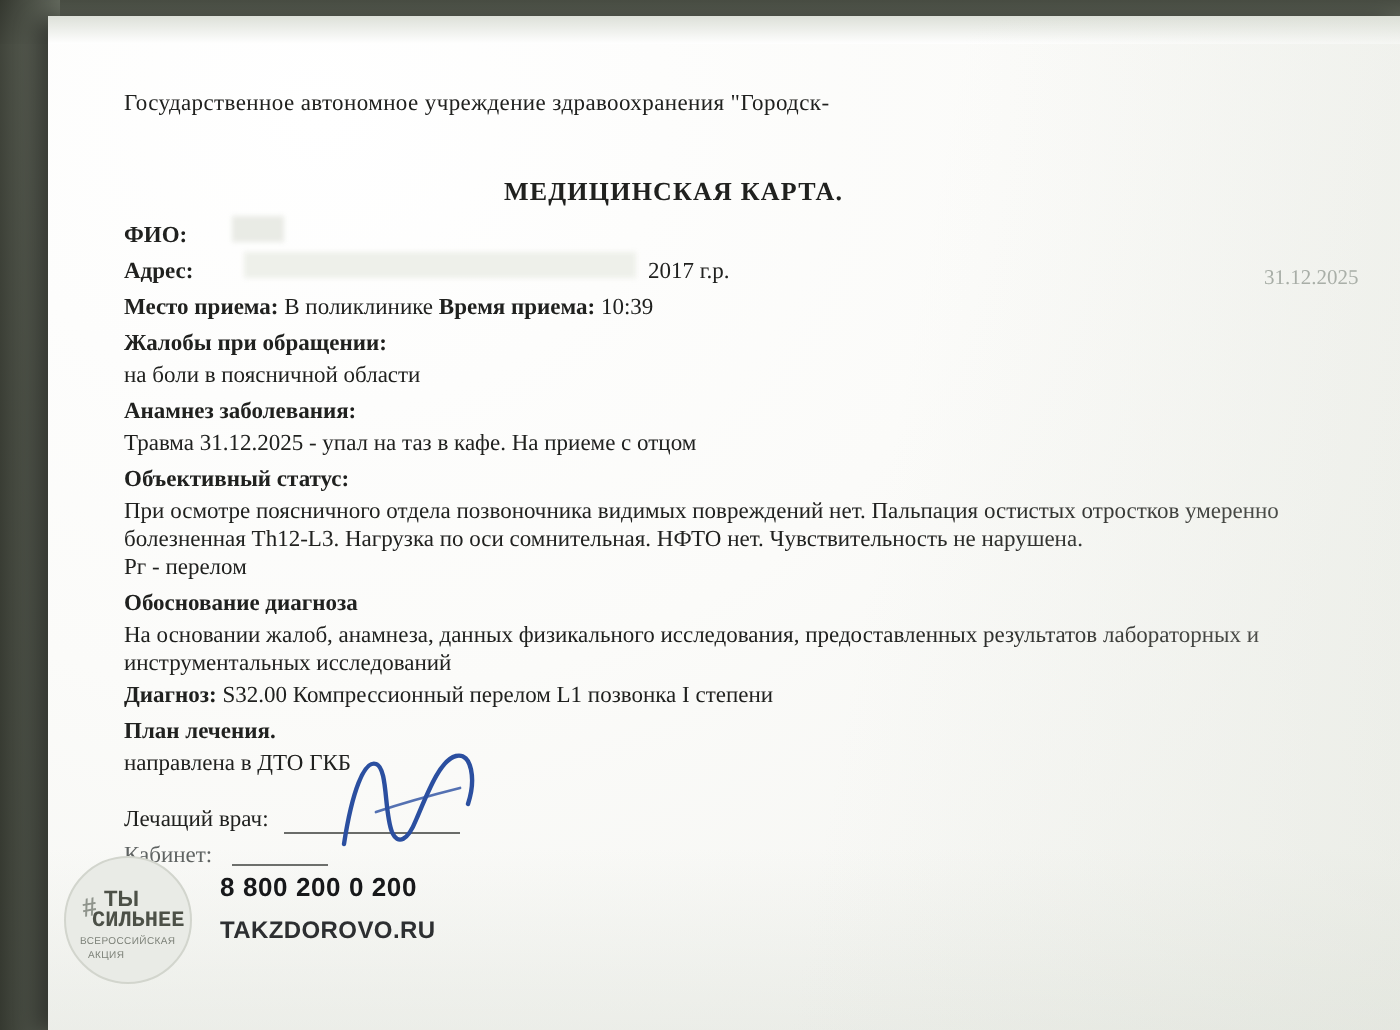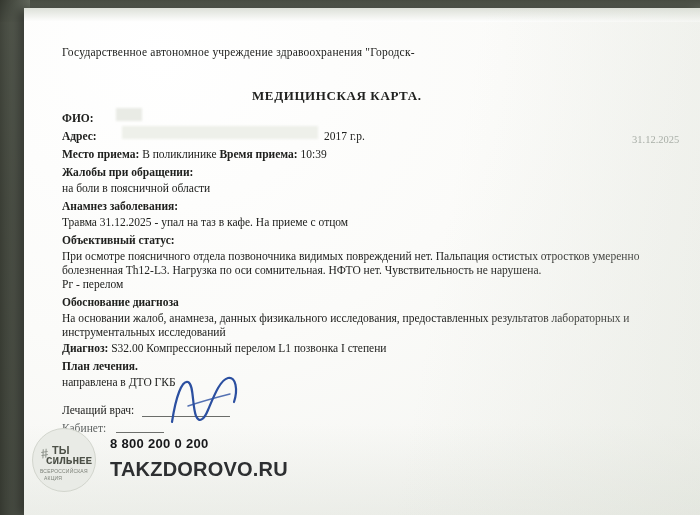--- a/index.html
+++ b/index.html
@@ -214,21 +214,21 @@
     font-size: 13px;
     font-weight: bold;
     color: #17181a;
     letter-spacing: .3px;
   }
   #promo-site {
     position: absolute;
     left: 110px;
     top: 458px;
     font-family: "Liberation Sans", sans-serif;
-    font-size: 20px;
+    font-size: 12px;
     font-weight: bold;
     color: #2d2f31;
     letter-spacing: .2px;
   }
 </style>
 </head>
 <body>
 
 <div id="desk">
   <div id="desk-shadow-top"></div>

